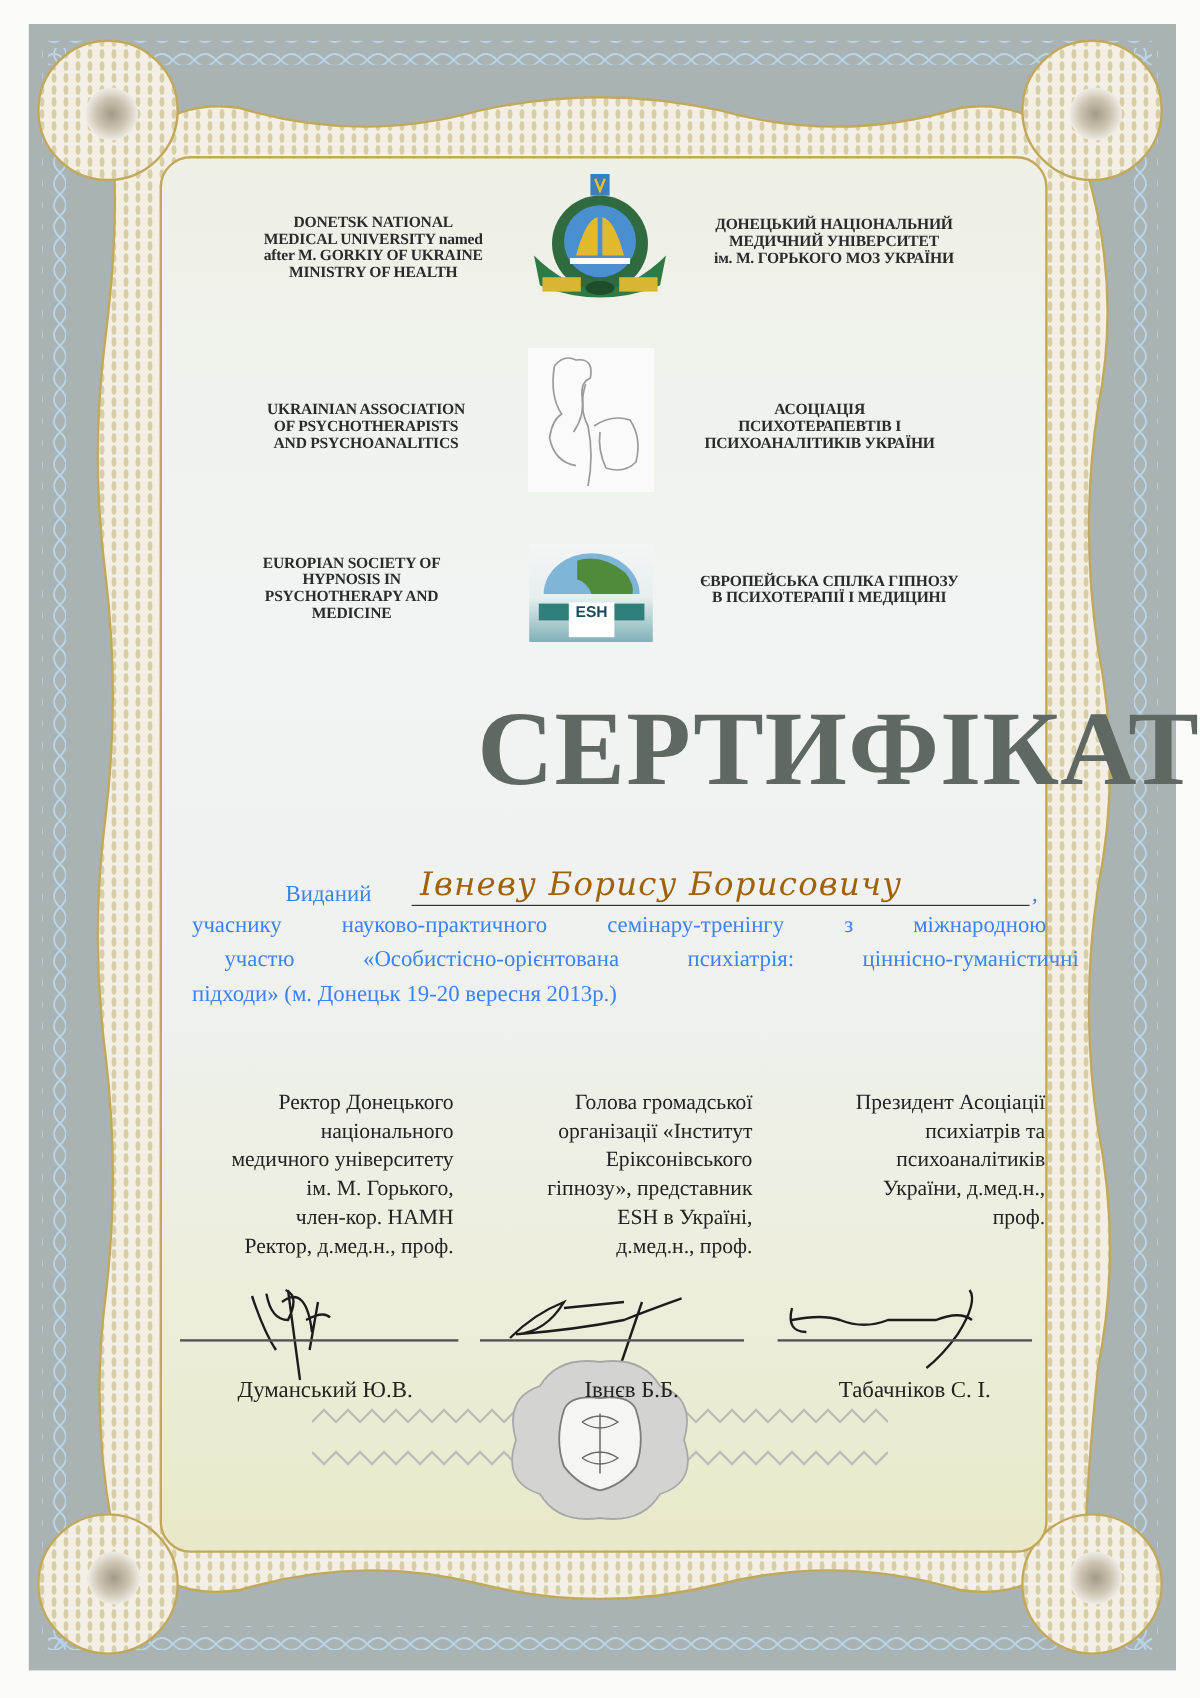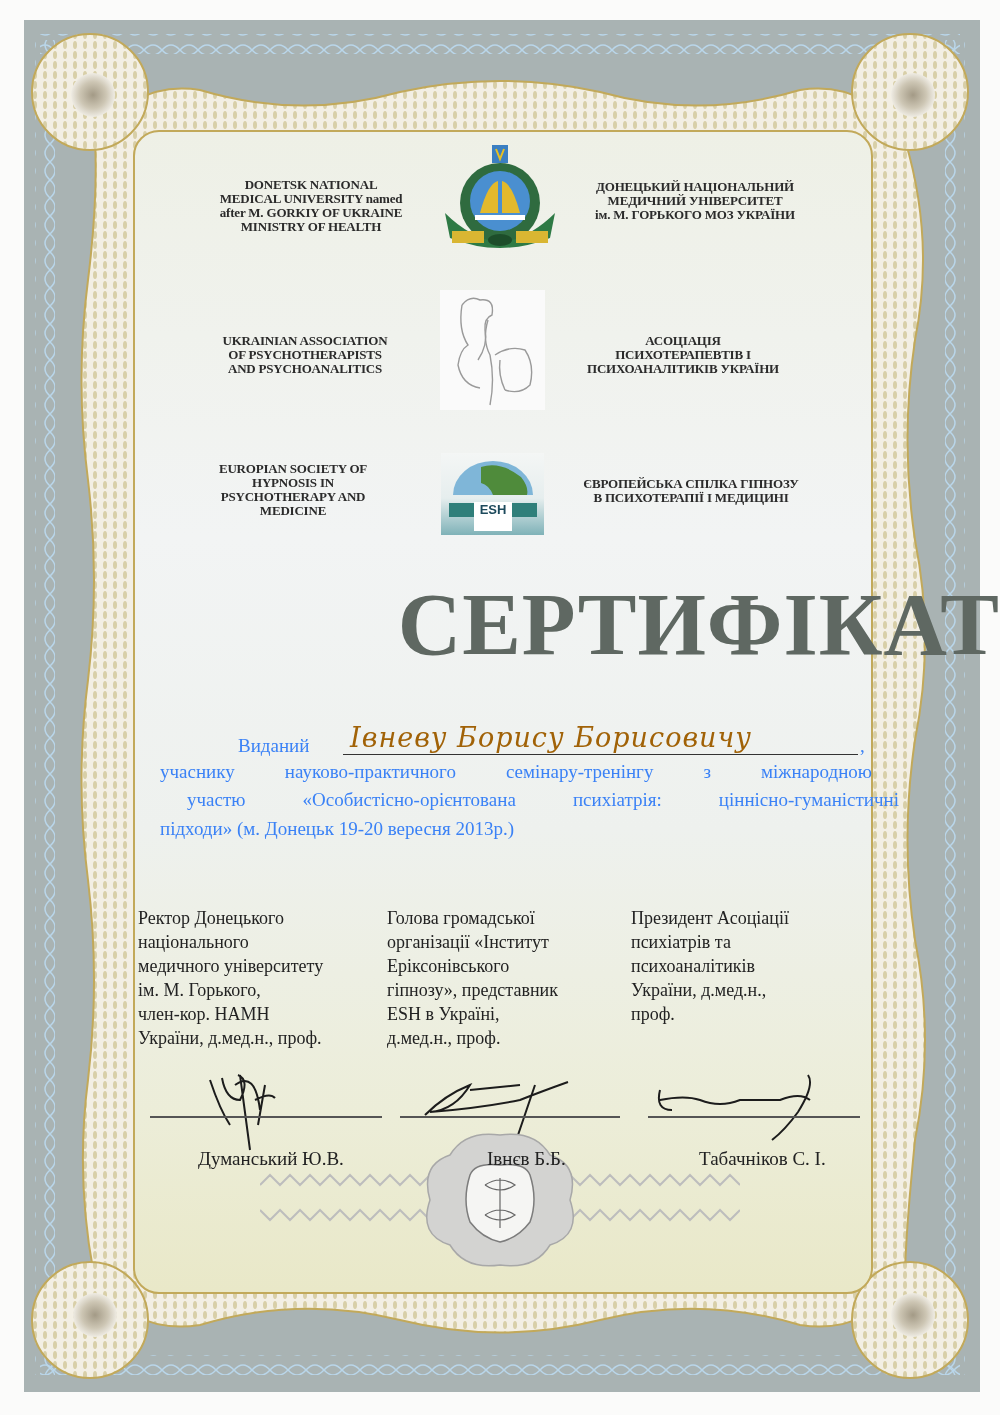--- a/index.html
+++ b/index.html
@@ -9,21 +9,21 @@
   .inner { position:absolute; left:133px; top:130px; width:736px; height:1160px; border-radius:26px;
            background:linear-gradient(180deg,#eef0e6 0%, #f2f4f4 35%, #eef1ee 60%, #ecedd8 85%, #e9e8c8 100%);
            border:2px solid #c2a95a; }
   .t { position:absolute; color:#2a2a2a; }
   .org-en, .org-uk { font-weight:bold; font-size:13px; line-height:14px; text-align:center; letter-spacing:-0.2px; color:#2b2b2b; }
   .org-en { width:230px; }
   .org-uk { width:270px; }
   .title { position:absolute; left:0; width:1000px; top:574px; text-align:right; font-size:88px; font-weight:bold; color:#5f6862; letter-spacing:1px; font-family:"Liberation Serif", serif; }
   .body-line { font-size:19px; color:#3b82f6; white-space:nowrap; }
   .hand { font-family:"DejaVu Serif", serif; font-style:italic; color:#a16207; font-size:27px; letter-spacing:1px; }
-  .sig-col { position:absolute; top:906px; width:240px; font-size:18px; line-height:24px; text-align:left; color:#222; }
+  .sig-col { position:absolute; top:906px; width:240px; font-size:18px; line-height:24px; text-align:right; color:#222; }
   .sig-line { position:absolute; top:1116px; height:2px; background:#555; }
   .sig-name { position:absolute; top:1148px; font-size:19px; color:#222;margin-left:24px; }
 </style>
 </head>
 <body>
 
 <div class="frame-outer"></div>
 <svg class="frame-svg" viewBox="0 0 1000 1415">
   <defs>
     <pattern id="wave" width="36" height="20" patternUnits="userSpaceOnUse">
@@ -142,21 +142,21 @@
 <div class="t body-line" style="left:160px; top:761px; width:712px; text-align:justify; text-align-last:justify;">учаснику науково-практичного семінару-тренінгу з міжнародною</div>
 <div class="t body-line" style="left:160px; top:789px; width:712px; text-align:justify; text-align-last:justify;margin-left:27px;">участю «Особистісно-орієнтована психіатрія: ціннісно-гуманістичні</div>
 <div class="t body-line" style="left:160px; top:818px;">підходи» (м. Донецьк 19-20 вересня 2013р.)</div>
 
 <div class="sig-col" style="left:138px;">
   <div>Ректор Донецького</div>
   <div>національного</div>
   <div>медичного університету</div>
   <div>ім. М. Горького,</div>
   <div>член-кор. НАМН</div>
-  <div>України, д.мед.н., проф.</div>
+  <div>Ректор, д.мед.н., проф.</div>
 </div>
 <div class="sig-col" style="left:387px;">
   <div>Голова громадської</div>
   <div>організації «Інститут</div>
   <div>Еріксонівського</div>
   <div>гіпнозу», представник</div>
   <div>ESH в Україні,</div>
   <div>д.мед.н., проф.</div>
 </div>
 <div class="sig-col" style="left:631px;">

